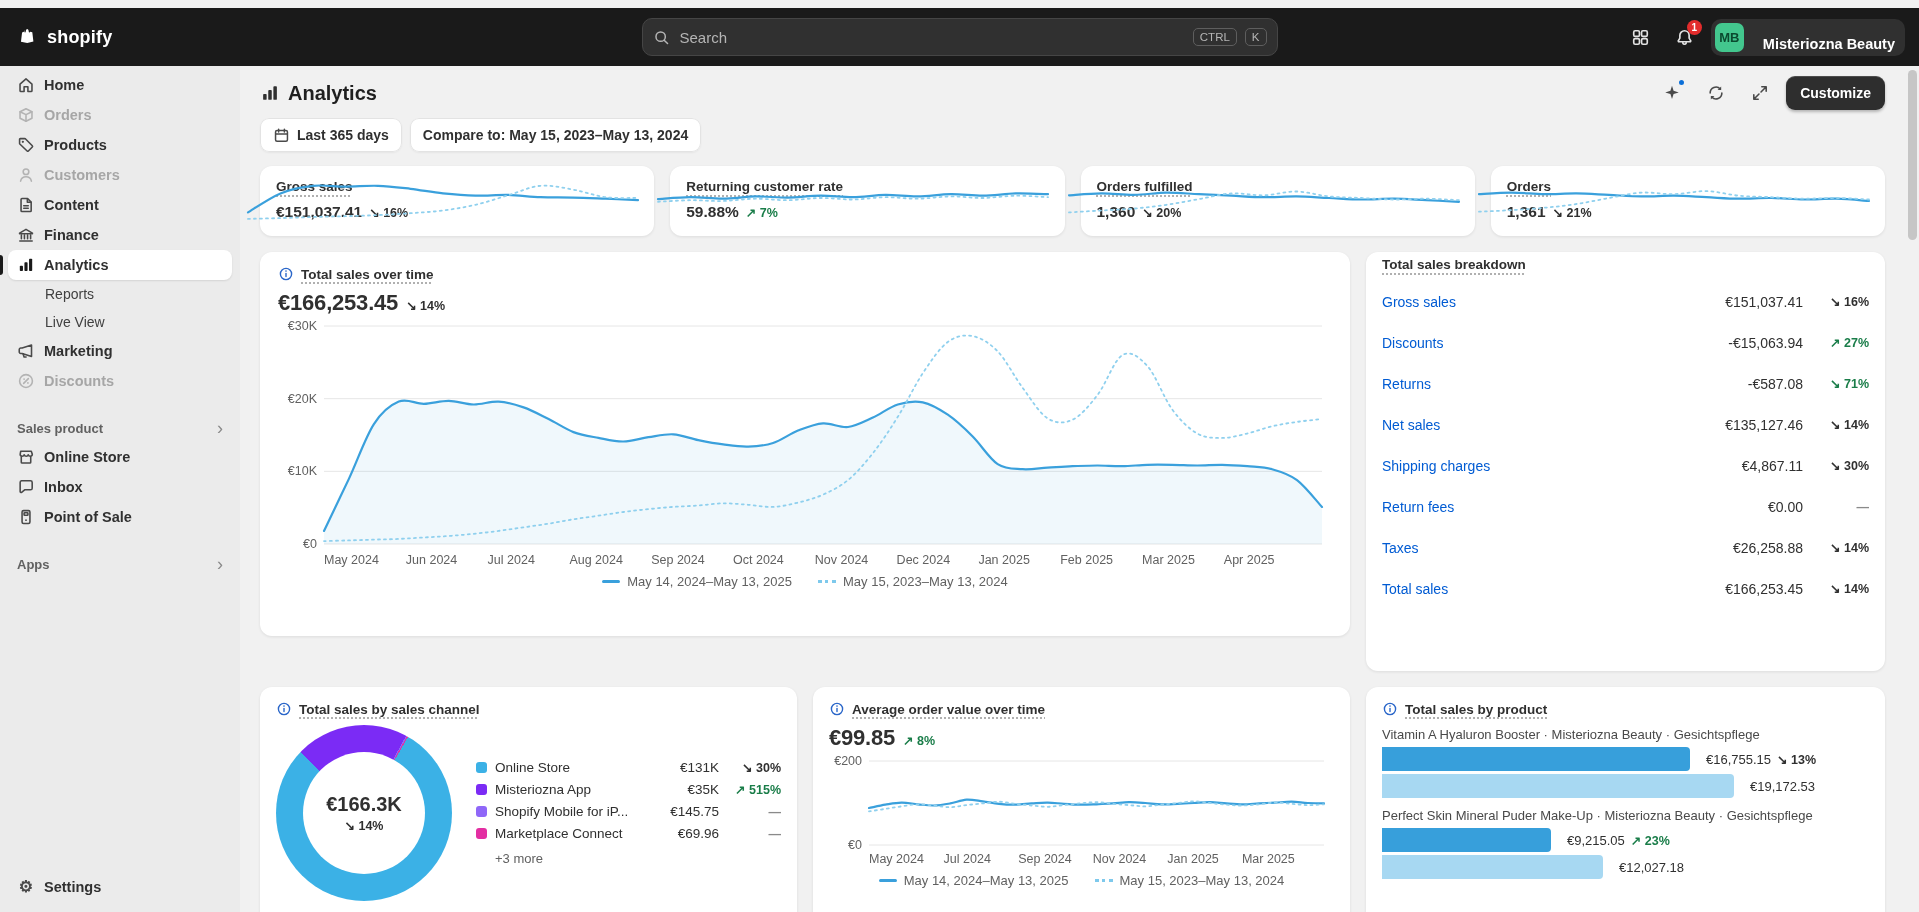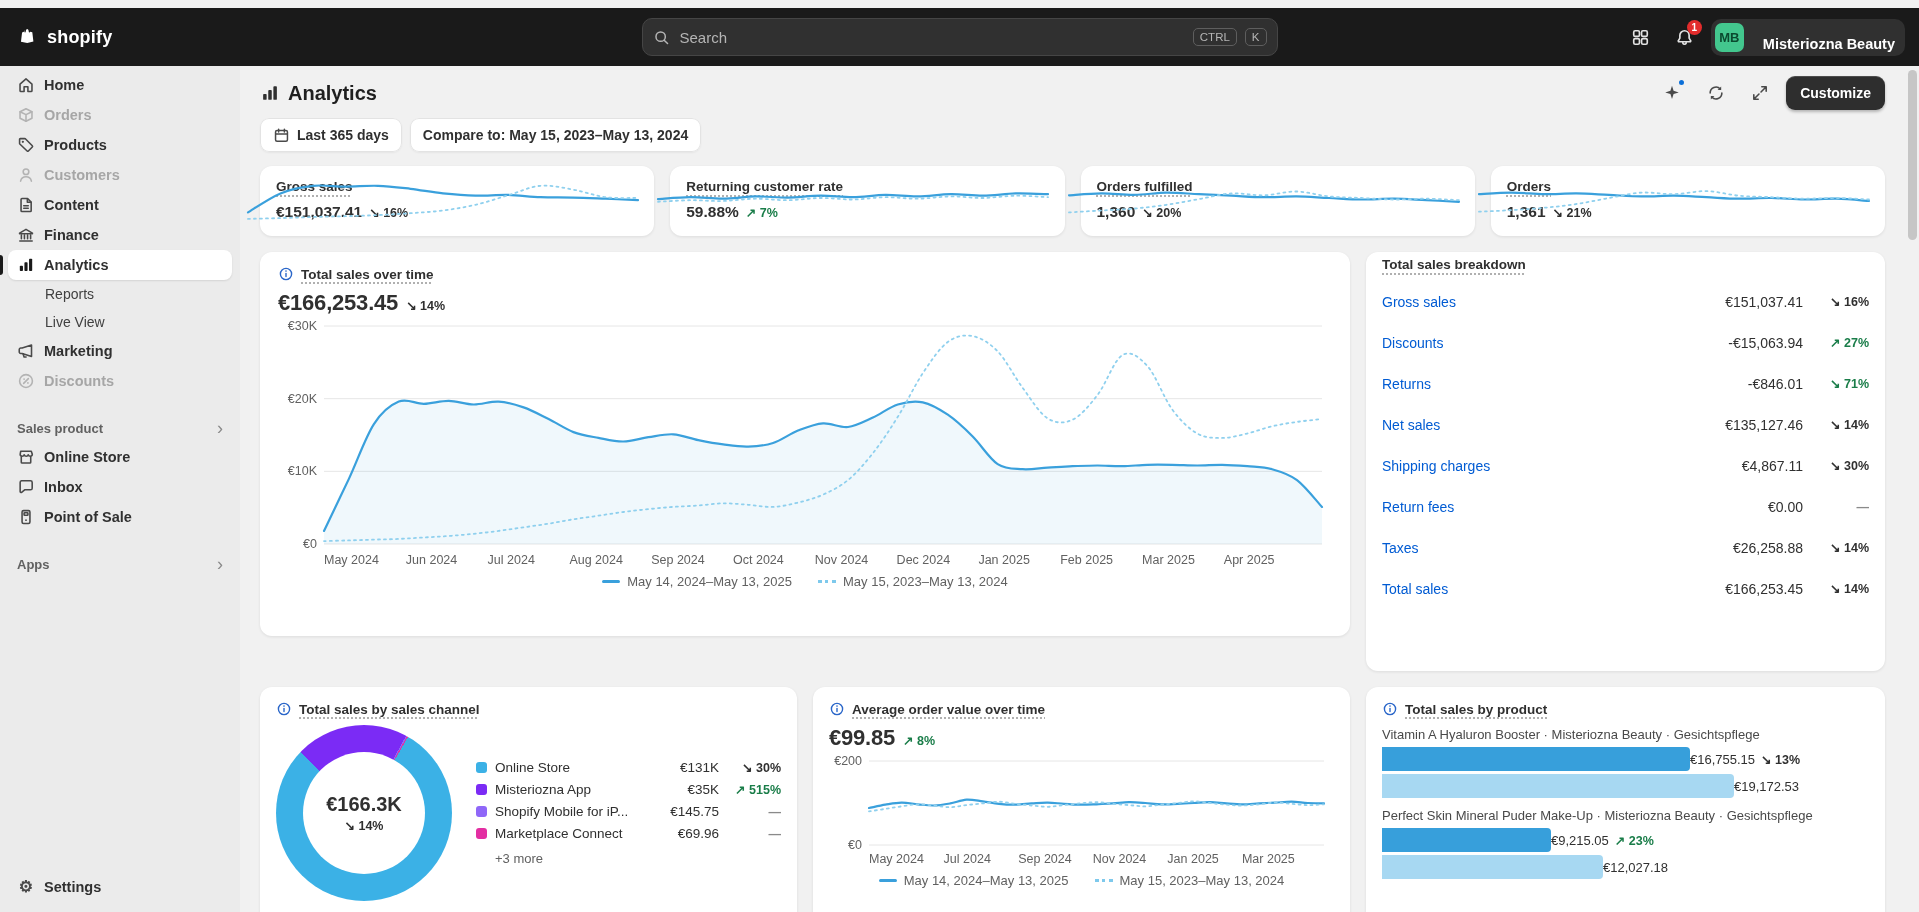--- a/index.html
+++ b/index.html
@@ -113,21 +113,21 @@
   .donut-val{font-size:20px;font-weight:700}
   .ch-legend{flex:1;display:flex;flex-direction:column;gap:7px}
   .ch-row{display:flex;align-items:center;gap:8px;font-size:13.5px}
   .swatch{width:11px;height:11px;border-radius:3px;flex:none}
   .ch-label{flex:1;color:#303030}
   .ch-chg{min-width:54px;text-align:right}
   .more-link{color:#616161;font-size:13px;margin-top:3px;cursor:pointer;padding-left:19px}
 
   .product-block{margin-top:10px}
   .prod-name{font-size:13px;color:#494949;margin-bottom:5px}
-  .bar-row{display:flex;align-items:center;gap:0;margin-bottom:3px}
+  .bar-row{display:flex;align-items:center;gap:16px;margin-bottom:3px}
   .bar{height:24px;border-radius:0 4px 4px 0;flex:none}
   .bar-current{background:#379fdb}
   .bar-previous{background:#a7d8f2}
   .bar-label{font-size:13px;color:#303030;display:flex;gap:6px;align-items:baseline;white-space:nowrap}
 
   .page-scrollbar{position:fixed;top:62px;right:2px;bottom:4px;width:10px}
   .page-scrollbar .thumb{position:absolute;top:8px;right:0;width:9px;height:170px;background:#c6c6c6;border-radius:5px}
 </style>
 </head>
 <body>
@@ -498,21 +498,21 @@
           <span class="bd-val">€151,037.41</span>
           <span class="chg bd-chg tone-neutral">↘ 16%</span>
         </div>
         <div class="bd-row">
           <a class="bd-label">Discounts</a>
           <span class="bd-val">-€15,063.94</span>
           <span class="chg bd-chg tone-pos">↗ 27%</span>
         </div>
         <div class="bd-row">
           <a class="bd-label">Returns</a>
-          <span class="bd-val">-€846.01</span>
+          <span class="bd-val">-€587.08</span>
           <span class="chg bd-chg tone-pos">↘ 71%</span>
         </div>
         <div class="bd-row">
           <a class="bd-label">Net sales</a>
           <span class="bd-val">€135,127.46</span>
           <span class="chg bd-chg tone-neutral">↘ 14%</span>
         </div>
         <div class="bd-row">
           <a class="bd-label">Shipping charges</a>
           <span class="bd-val">€4,867.11</span>

